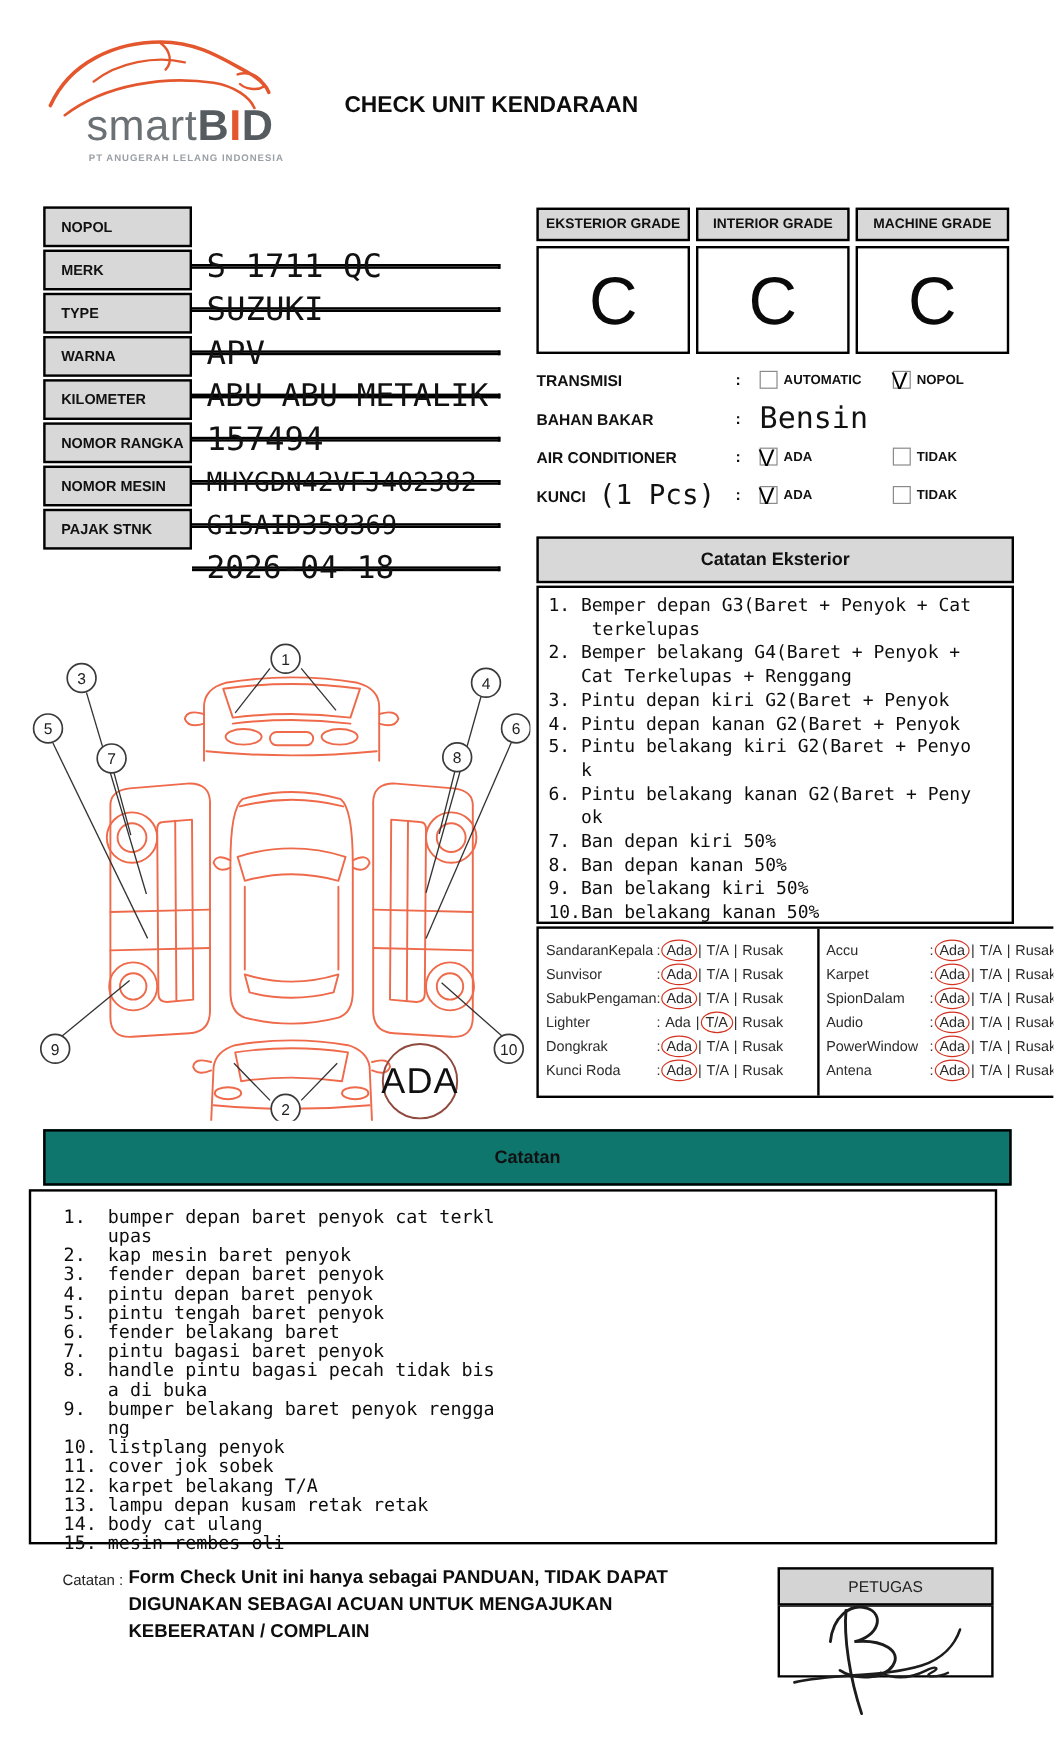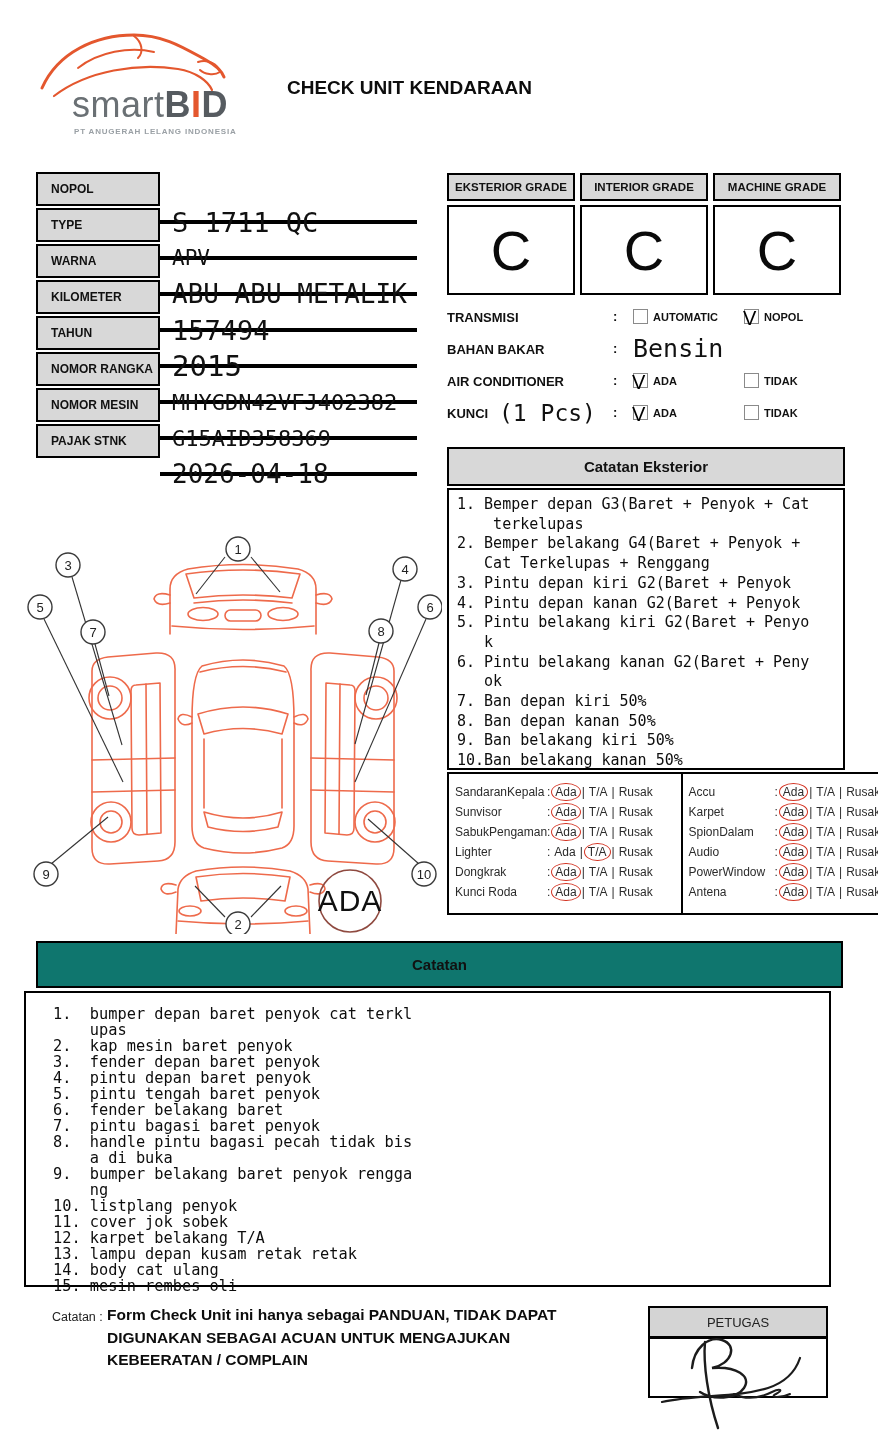--- a/index.html
+++ b/index.html
@@ -96,34 +96,34 @@
   <div class="logo-text"><span class="lt-smart">smart</span><span class="lt-bd">B</span><span class="lt-i">I</span><span class="lt-bd">D</span></div>
   <div class="logo-sub">PT ANUGERAH LELANG INDONESIA</div>
   <div class="page-title">CHECK UNIT KENDARAAN</div>
 
   <div class="info-table" id="info-table">
       <div class="info-row">
         <div class="info-label">NOPOL</div>
         <div class="info-value" style="font-size: 27px;">S 1711 QC</div>
       </div>
       <div class="info-row">
+        <div class="info-label">MERK</div>
+        <div class="info-value" style="font-size: 27px;">SUZUKI</div>
+      </div>
+      <div class="info-row">
         <div class="info-label">TYPE</div>
-        <div class="info-value" style="font-size: 21px;">APV</div>
+        <div class="info-value" style="font-size: 27px;">APV</div>
       </div>
       <div class="info-row">
         <div class="info-label">WARNA</div>
         <div class="info-value" style="font-size: 26px;">ABU ABU METALIK</div>
       </div>
       <div class="info-row">
         <div class="info-label">KILOMETER</div>
         <div class="info-value" style="font-size: 27px;">157494</div>
-      </div>
-      <div class="info-row">
-        <div class="info-label">TAHUN</div>
-        <div class="info-value" style="font-size: 29px;">2015</div>
       </div>
       <div class="info-row">
         <div class="info-label">NOMOR RANGKA</div>
         <div class="info-value" style="font-size: 22px;">MHYGDN42VFJ402382</div>
       </div>
       <div class="info-row">
         <div class="info-label">NOMOR MESIN</div>
         <div class="info-value" style="font-size: 22px;">G15AID358369</div>
       </div>
       <div class="info-row">

